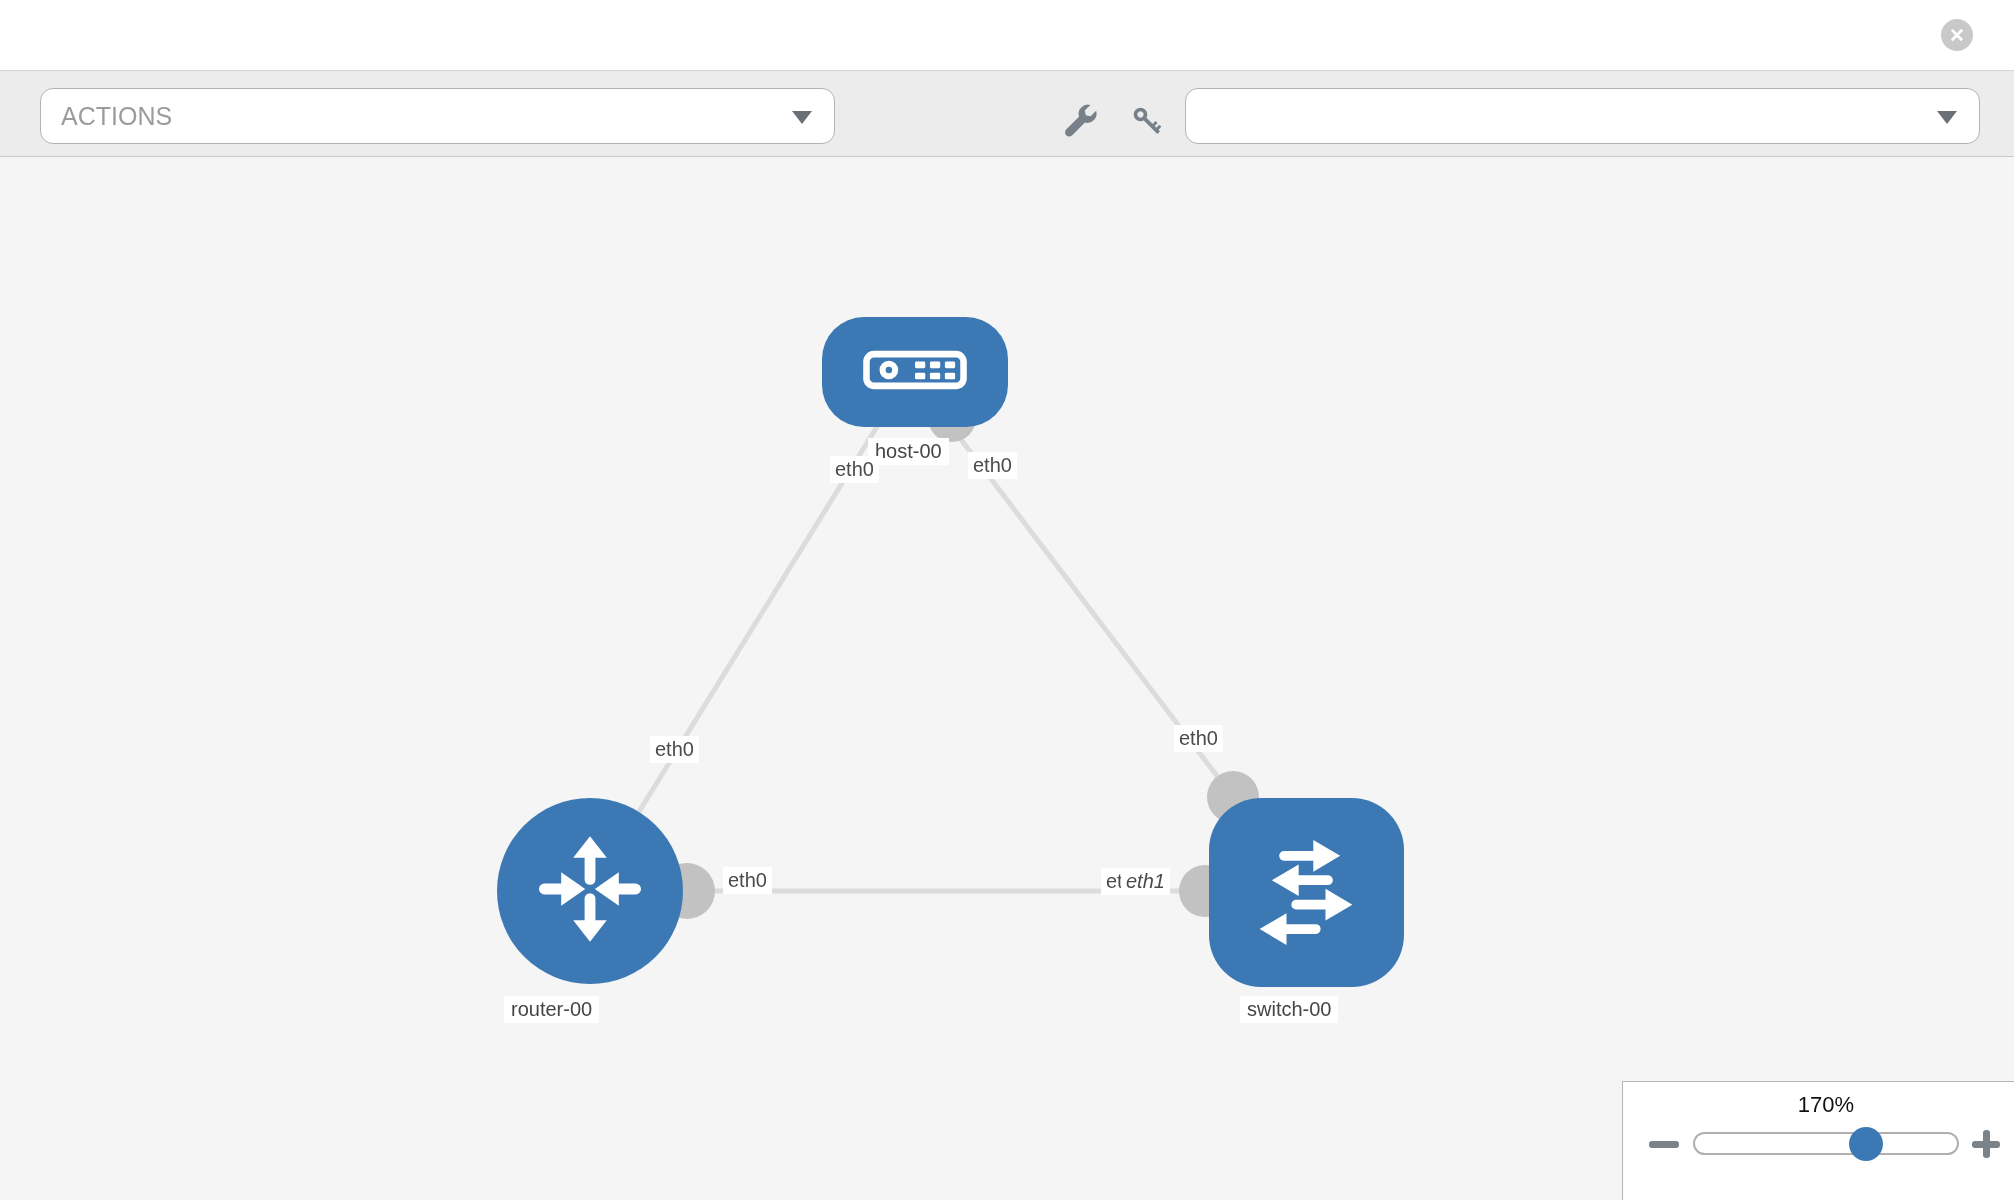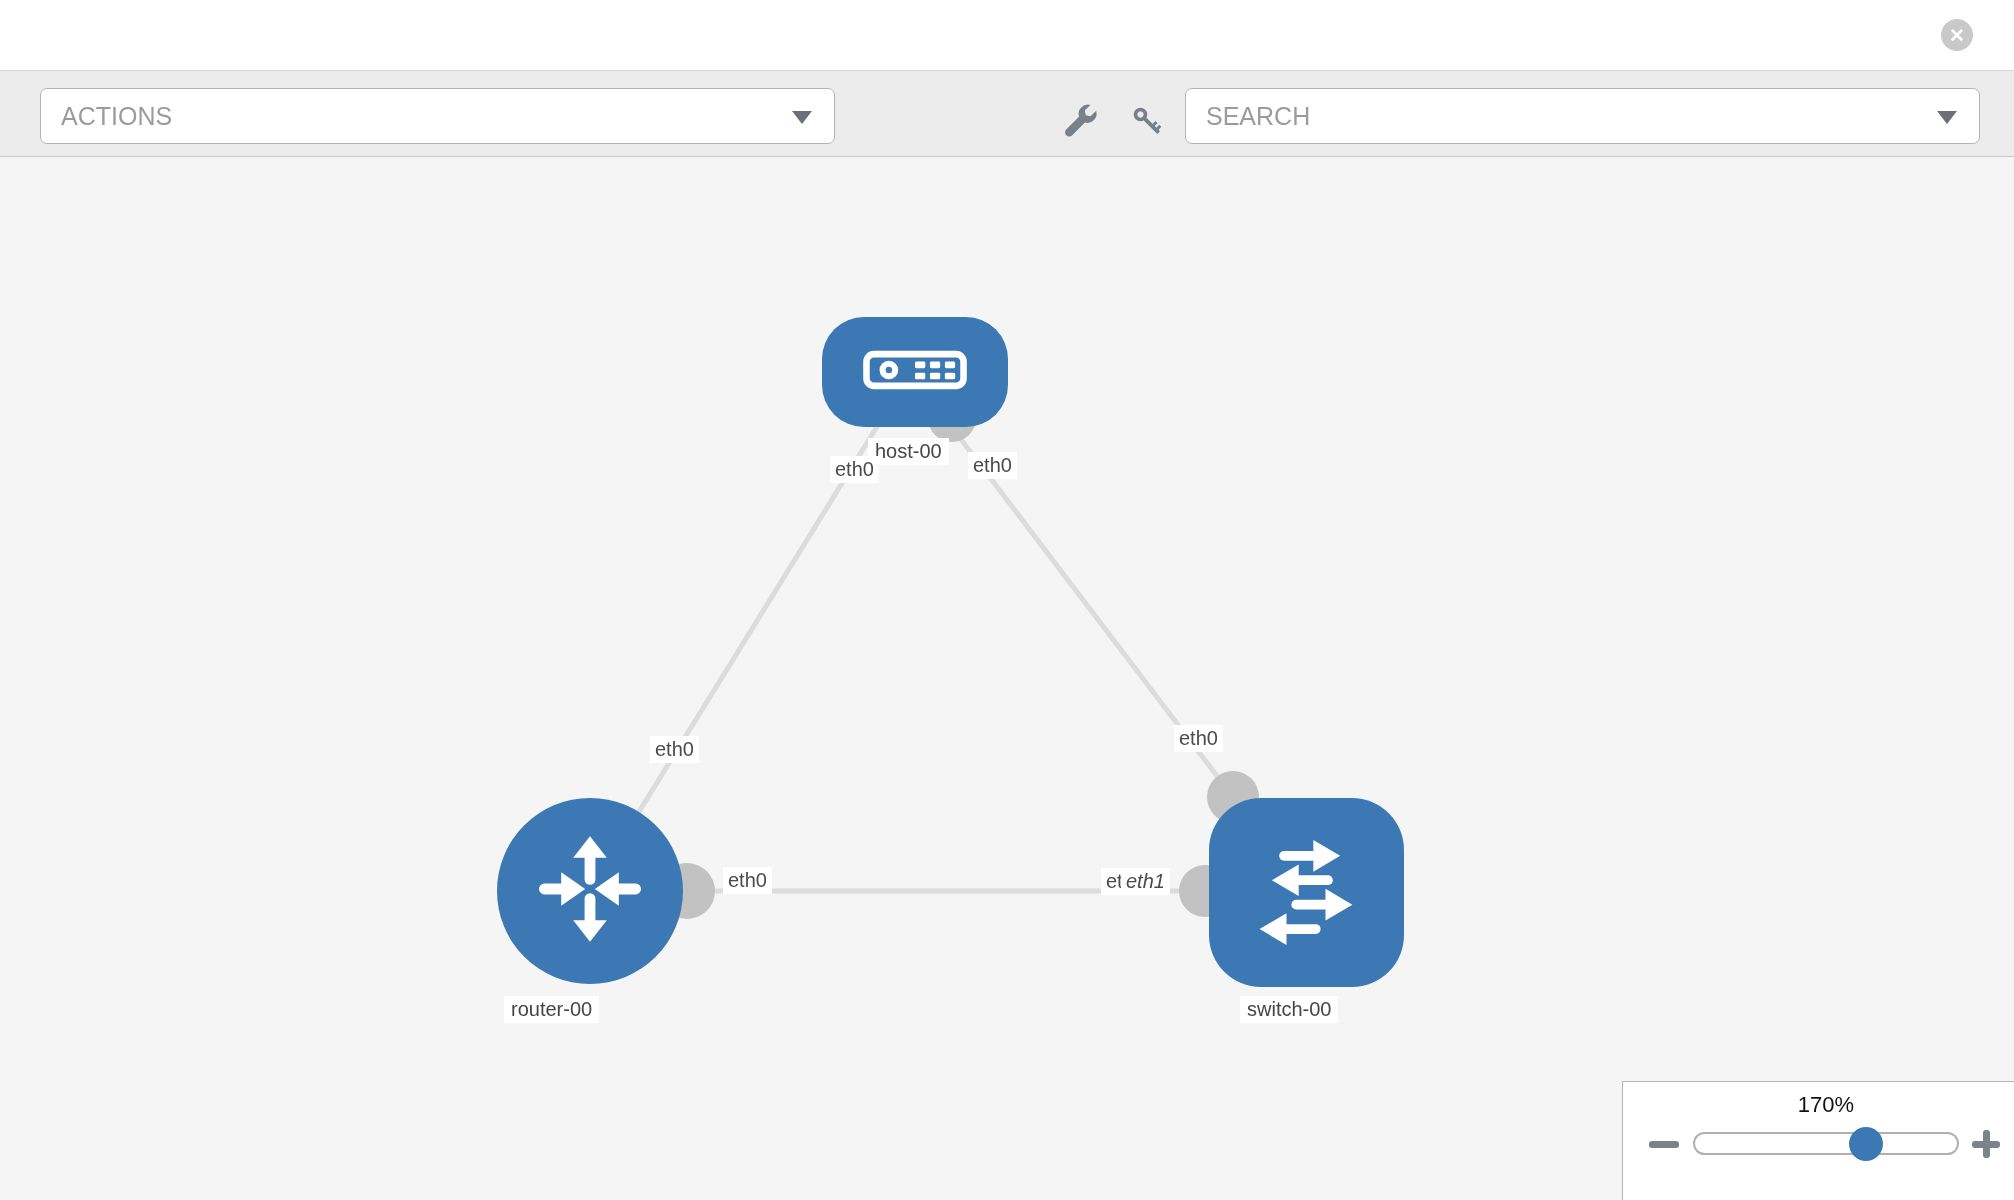--- a/index.html
+++ b/index.html
@@ -16,21 +16,21 @@
     position:absolute;right:41px;top:19px;width:32px;height:32px;border-radius:50%;
     background:#c9c9c9;display:flex;align-items:center;justify-content:center;cursor:pointer;
   }
   .close-btn span{color:#ffffff;font-size:19px;font-weight:bold;line-height:1;}
   
   .toolbar{
     position:absolute;left:0;top:70px;width:2014px;height:87px;background:#ececec;
     border-top:1px solid #d4d4d4;border-bottom:1px solid #c9c9c9;box-sizing:border-box;z-index:30;
   }
   .select-box{
-    position:absolute;top:17px;height:56px;background:#ffffff;border:1px solid #b3b3b3;border-radius:7px;
+    position:absolute;top:17px;height:56px;background:#ffffff;border:1px solid #b3b3b3;border-radius:13px;
     box-sizing:border-box;display:flex;align-items:center;padding:0 20px;font-size:25px;color:#9b9b9b;cursor:pointer;
   }
   .actions-select{left:40px;width:795px;}
   .search-select{left:1185px;width:795px;}
   .search-input{
     border:none;outline:none;background:transparent;font-family:"Liberation Sans",sans-serif;
     font-size:25px;color:#6f6f6f;width:700px;padding:0;
   }
   .search-input::placeholder{color:#9b9b9b;opacity:1;}
   .caret{
@@ -80,21 +80,20 @@
     <span>✕</span>
   </div>
 </div>
 
 <div class="toolbar">
   <div class="select-box actions-select">
     <span>ACTIONS</span>
     <span class="caret"></span>
   </div>
   <div class="select-box search-select">
-    <input class="search-input" placeholder="SEARCH" style="">
     <span class="caret"></span>
   </div>
 </div>
 <div class="tool-btn wrench-btn">
   <span><svg viewBox="0 0 100 100">
     <path d="M87.2 20.3 72.5 35l-12.5-2.7L57.3 19.8 72 5.1A24.5 24.5 0 0 0 42.2 36L8.9 69.3a10.9 10.9 0 1 0 15.4 15.4L57.6 51.4A24.5 24.5 0 0 0 87.2 20.3z"></path>
   </svg></span>
 </div>
 <div class="tool-btn key-btn">
   <span><svg viewBox="0 0 100 100">

